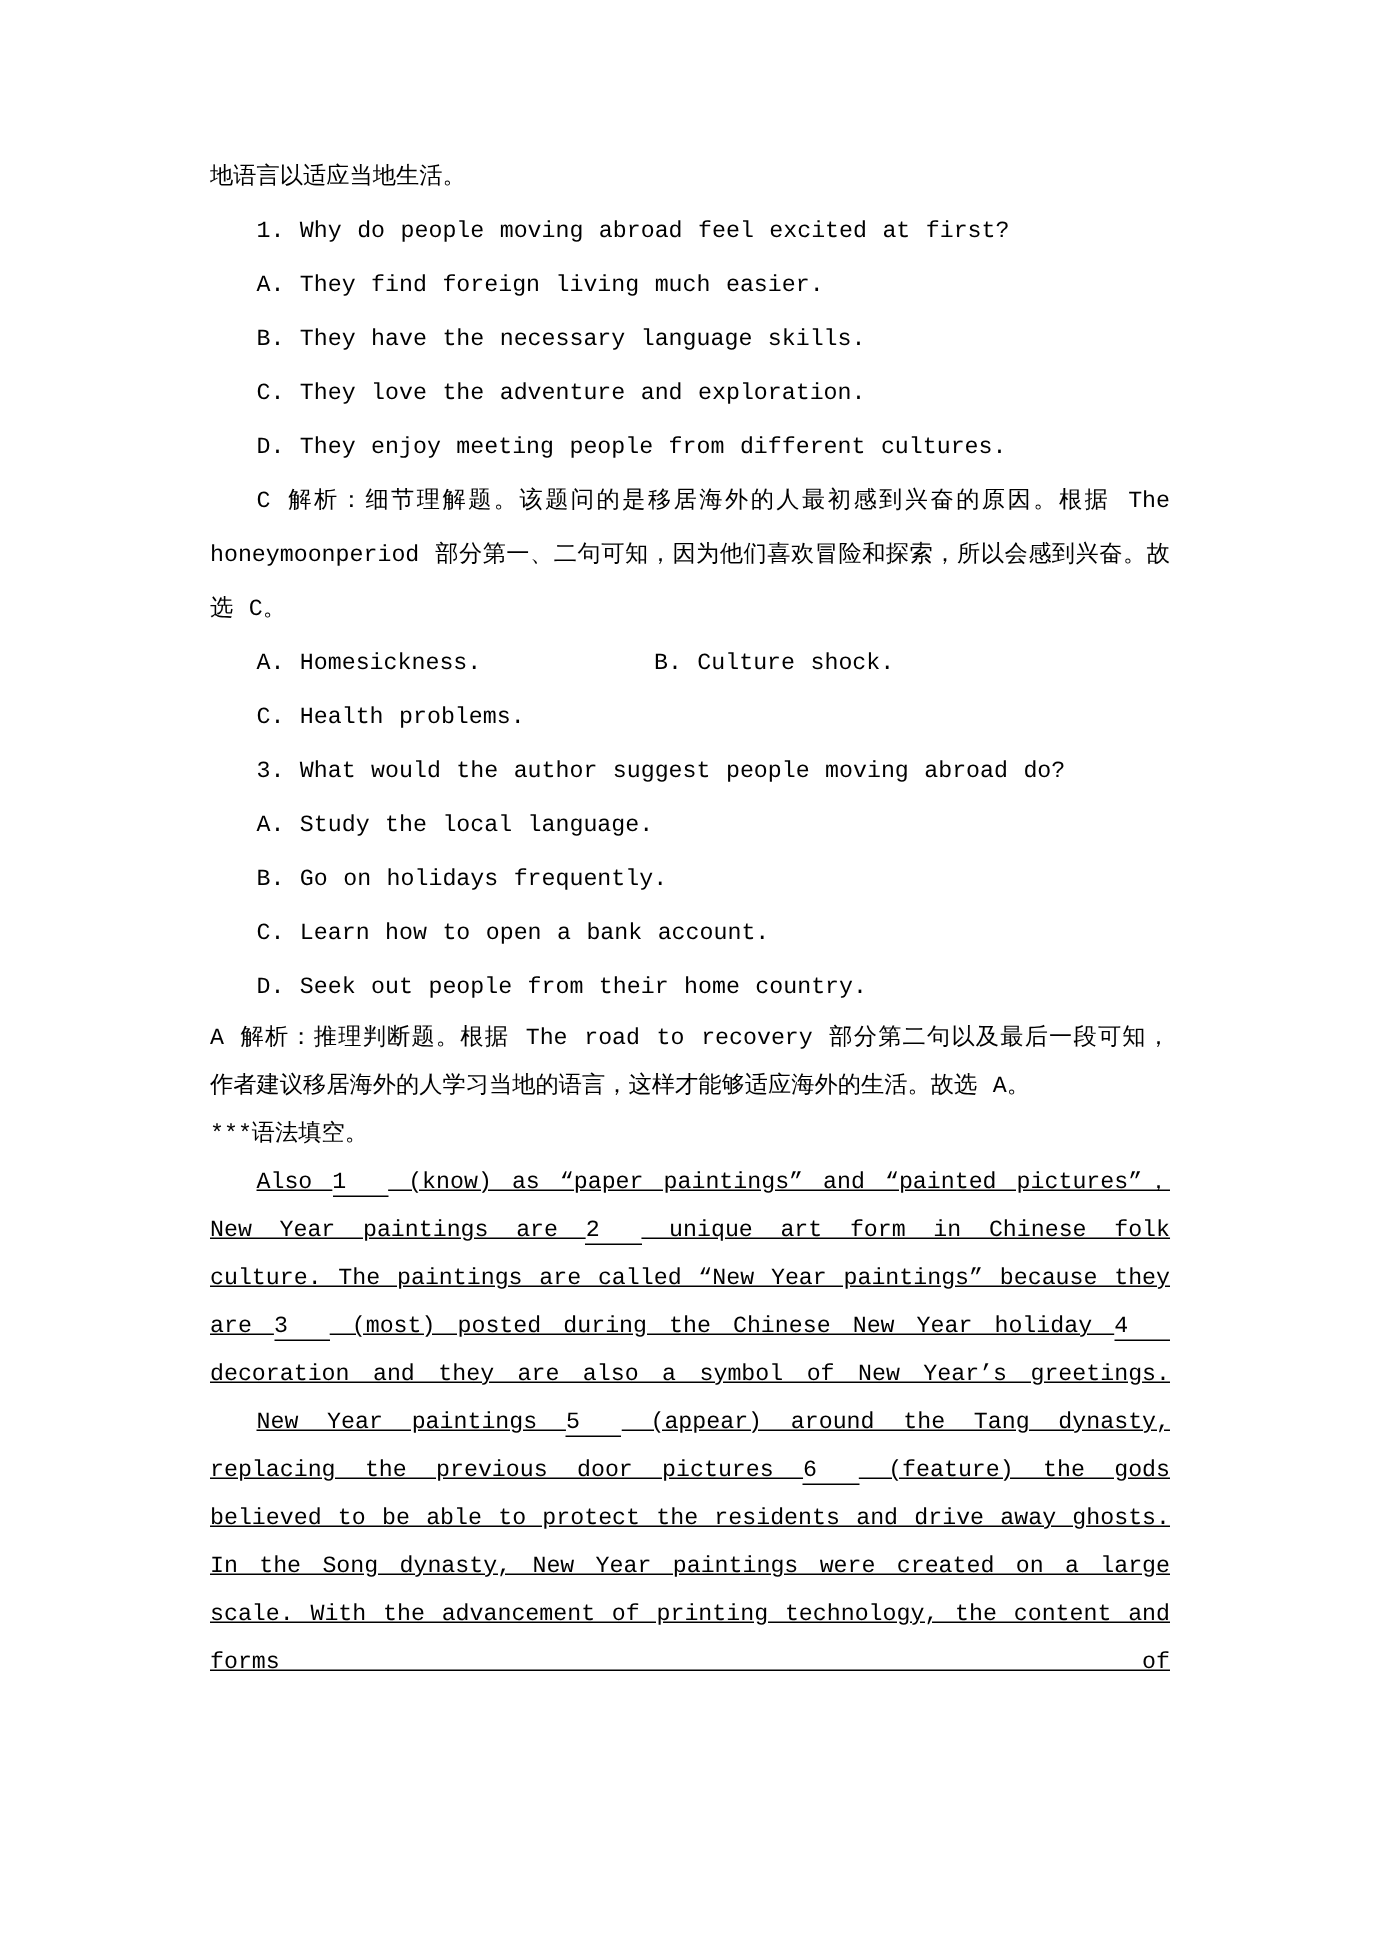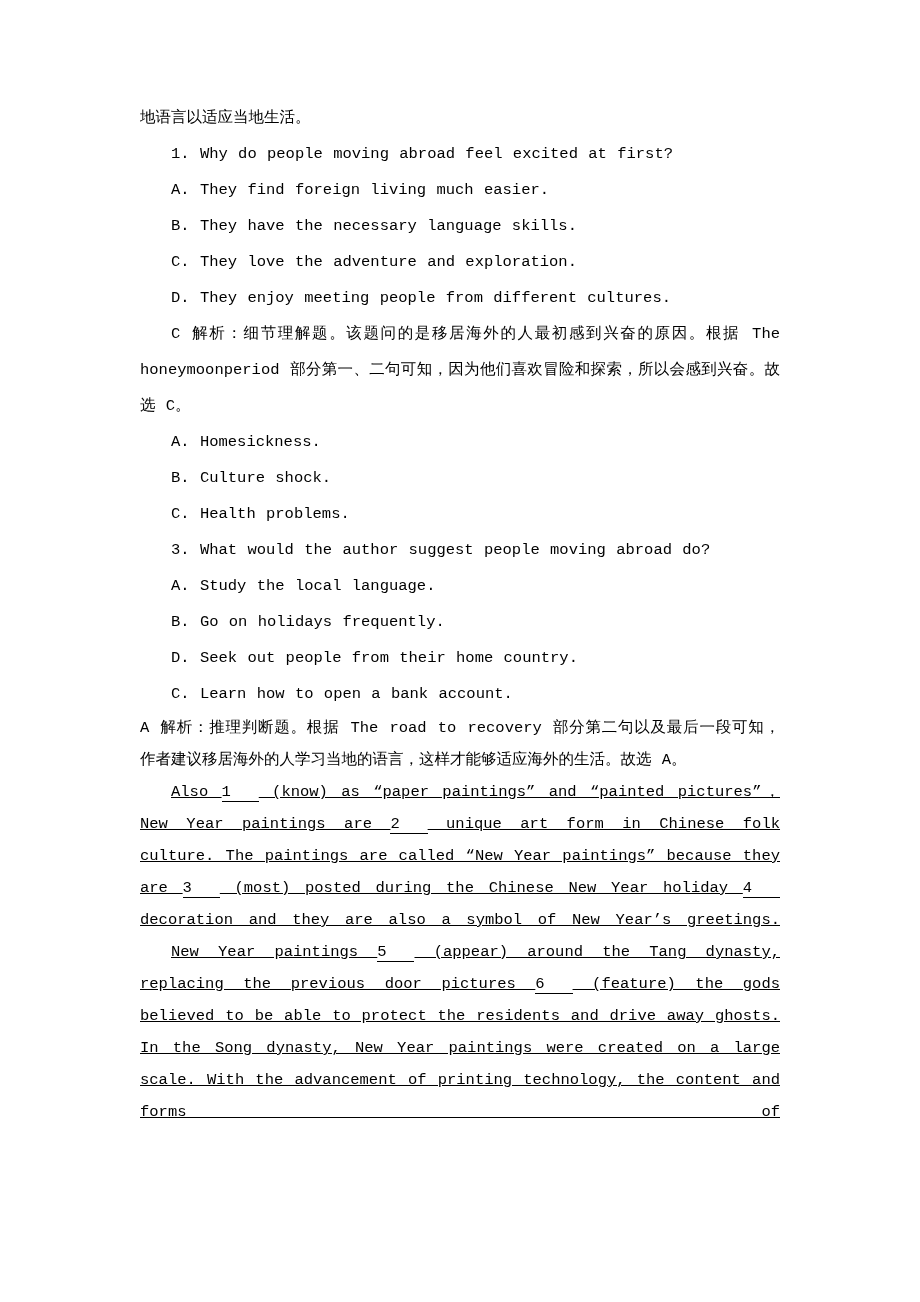--- a/index.html
+++ b/index.html
@@ -19,21 +19,20 @@
   .para {
     margin: 0;
     text-align: justify;
     word-spacing: 1px;
   }
   .indent { text-indent: 2em; }
   .noindent { text-indent: 0; }
   .opt-row {
     display: flex;
     padding-left: 2em;
-    flex-direction: column;
   }
   .opt-left {
     width: 265px;
     flex: none;
   }
   .tight { line-height: 32px; }
   .justify-all { text-align: justify; text-align-last: justify; text-decoration: underline; }
   .blank {
     display: inline-block;
     min-width: 2.4em;
@@ -61,20 +60,21 @@
     <span class="opt-left">A. Homesickness.</span>
     <span>B. Culture shock.</span>
   </div>
   <div class="para opt-row">
     <span class="opt-left">C. Health problems.</span>
   </div>
 
   <p class="para indent">3. What would the author suggest people moving abroad do?</p>
   <p class="para indent">A. Study the local language.</p>
   <p class="para indent">B. Go on holidays frequently.</p>
+  <p class="para indent">C. Learn how to open a bank account.</p>
   <p class="para indent">D. Seek out people from their home country.</p>
-  <p class="para indent">C. Learn how to open a bank account.</p>
   <p class="para noindent tight">A 解析：推理判断题。根据 The road to recovery 部分第二句以及最后一段可知， 作者建议移居海外的人学习当地的语言，这样才能够适应海外的生活。故选 A。</p>
 
+  <p class="para noindent tight">***语法填空。</p>
   <p class="para indent tight justify-all">Also <span class="blank">1</span> (know) as “paper paintings” and “painted pictures”， New Year paintings are <span class="blank">2</span> unique art form in Chinese folk culture. The paintings are called “New Year paintings” because they are <span class="blank">3</span> (most) posted during the Chinese New Year holiday <span class="blank">4</span> decoration and they are also a symbol of New Year’s greetings.</p>
   <p class="para indent tight justify-all">New Year paintings <span class="blank">5</span> (appear) around the Tang dynasty, replacing the previous door pictures <span class="blank">6</span> (feature) the gods believed to be able to protect the residents and drive away ghosts. In the Song dynasty, New Year paintings were created on a large scale. With the advancement of printing technology, the content and forms of</p>
 
 </div>
 
 </body></html>

